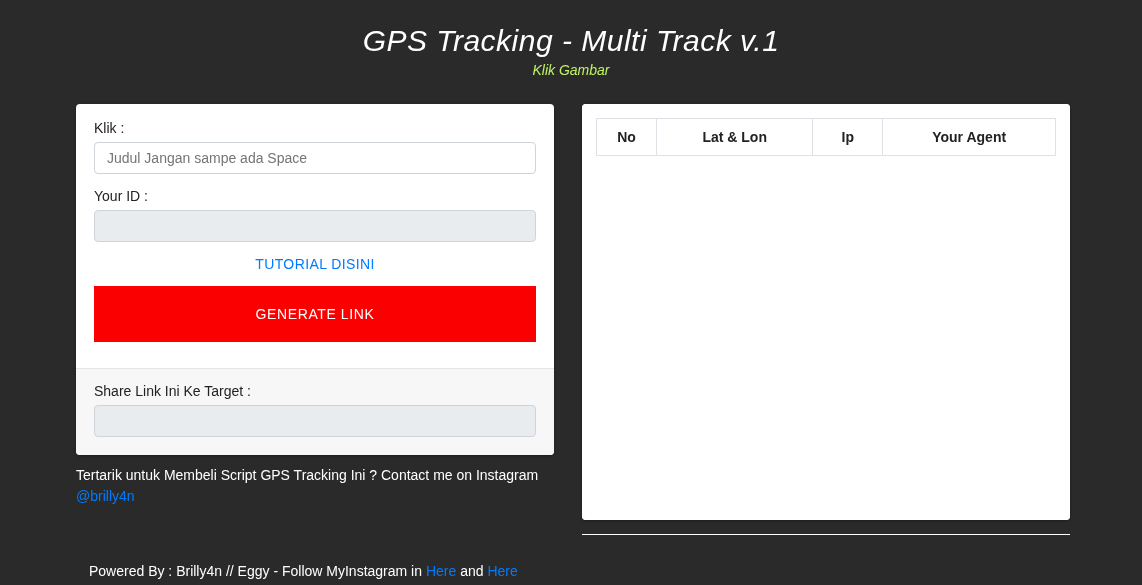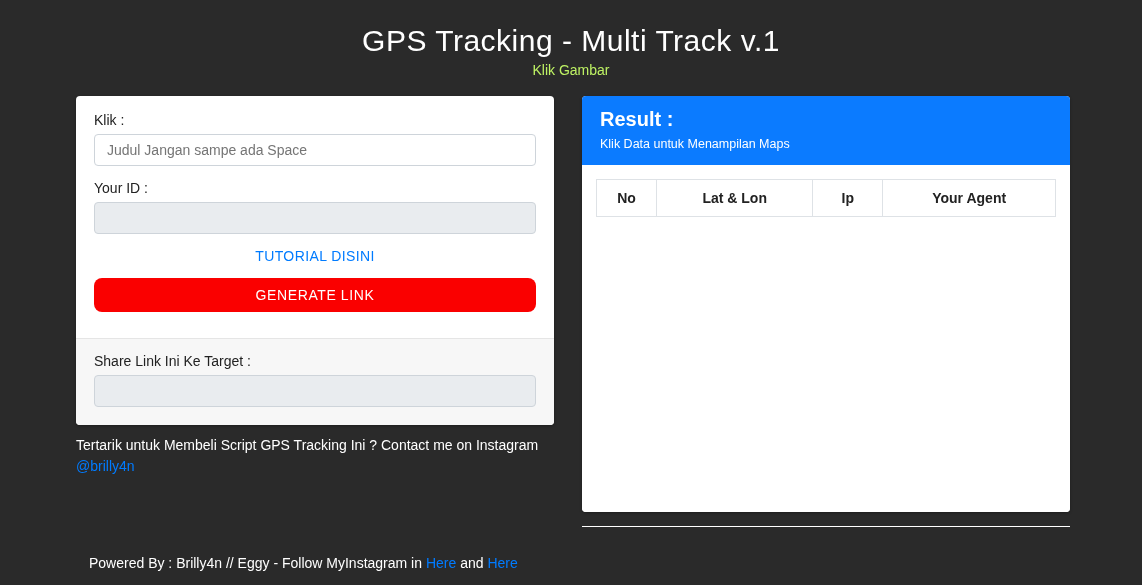--- a/index.html
+++ b/index.html
@@ -9,21 +9,22 @@
     color: #fff;
     width: 1142px;
     height: 585px;
     overflow: hidden;
   }
   .page {
     padding: 24px 76px 0 76px;
   }
   .header {
     text-align: center;
-    margin-bottom: 18px;
+    margin-bottom: 26px;
+    font-style: italic;
   }
   .header h1 {
     font-weight: 300;
     font-size: 30px;
     letter-spacing: 0.5px;
   }
   .header .sub {
     font-size: 14px;
     margin-top: 4px;
     color: #bef264;
@@ -72,22 +73,22 @@
     text-decoration: none;
     margin-bottom: 14px;
     letter-spacing: 0.4px;
   }
   .btn-generate {
     display: block;
     width: 100%;
     background: #fa0000;
     color: #fff;
     border: none;
-    border-radius: 8px;
-    padding: 9px 0;
+    border-radius: 0;
+    padding: 20px 0;
     font-size: 14px;
     letter-spacing: 0.6px;
     cursor: pointer;
     margin-bottom: 8px;
   }
   .card-footer-sec {
     border-top: 1px solid #e5e5e5;
     background: #f7f7f7;
     padding: 14px 18px 18px 18px;
     border-radius: 0 0 4px 4px;
@@ -200,24 +201,20 @@
       </div>
 
       <div class="below-card">
         <span>Tertarik untuk Membeli Script GPS Tracking Ini ? Contact me on Instagram </span>
         <a href="#">@brilly4n</a>
       </div>
     </div>
 
     <div class="col-right">
       <div class="result-card">
-        <div class="result-header">
-          <h3>Result :</h3>
-          <div class="hint">Klik Data untuk Menampilan Maps</div>
-        </div>
         <div class="result-body">
           <table class="result-table">
             <thead>
               <tr>
                 <th style="width:60px">No</th>
                 <th>Lat &amp; Lon</th>
                 <th style="width:70px">Ip</th>
                 <th>Your Agent</th>
               </tr>
             </thead>

